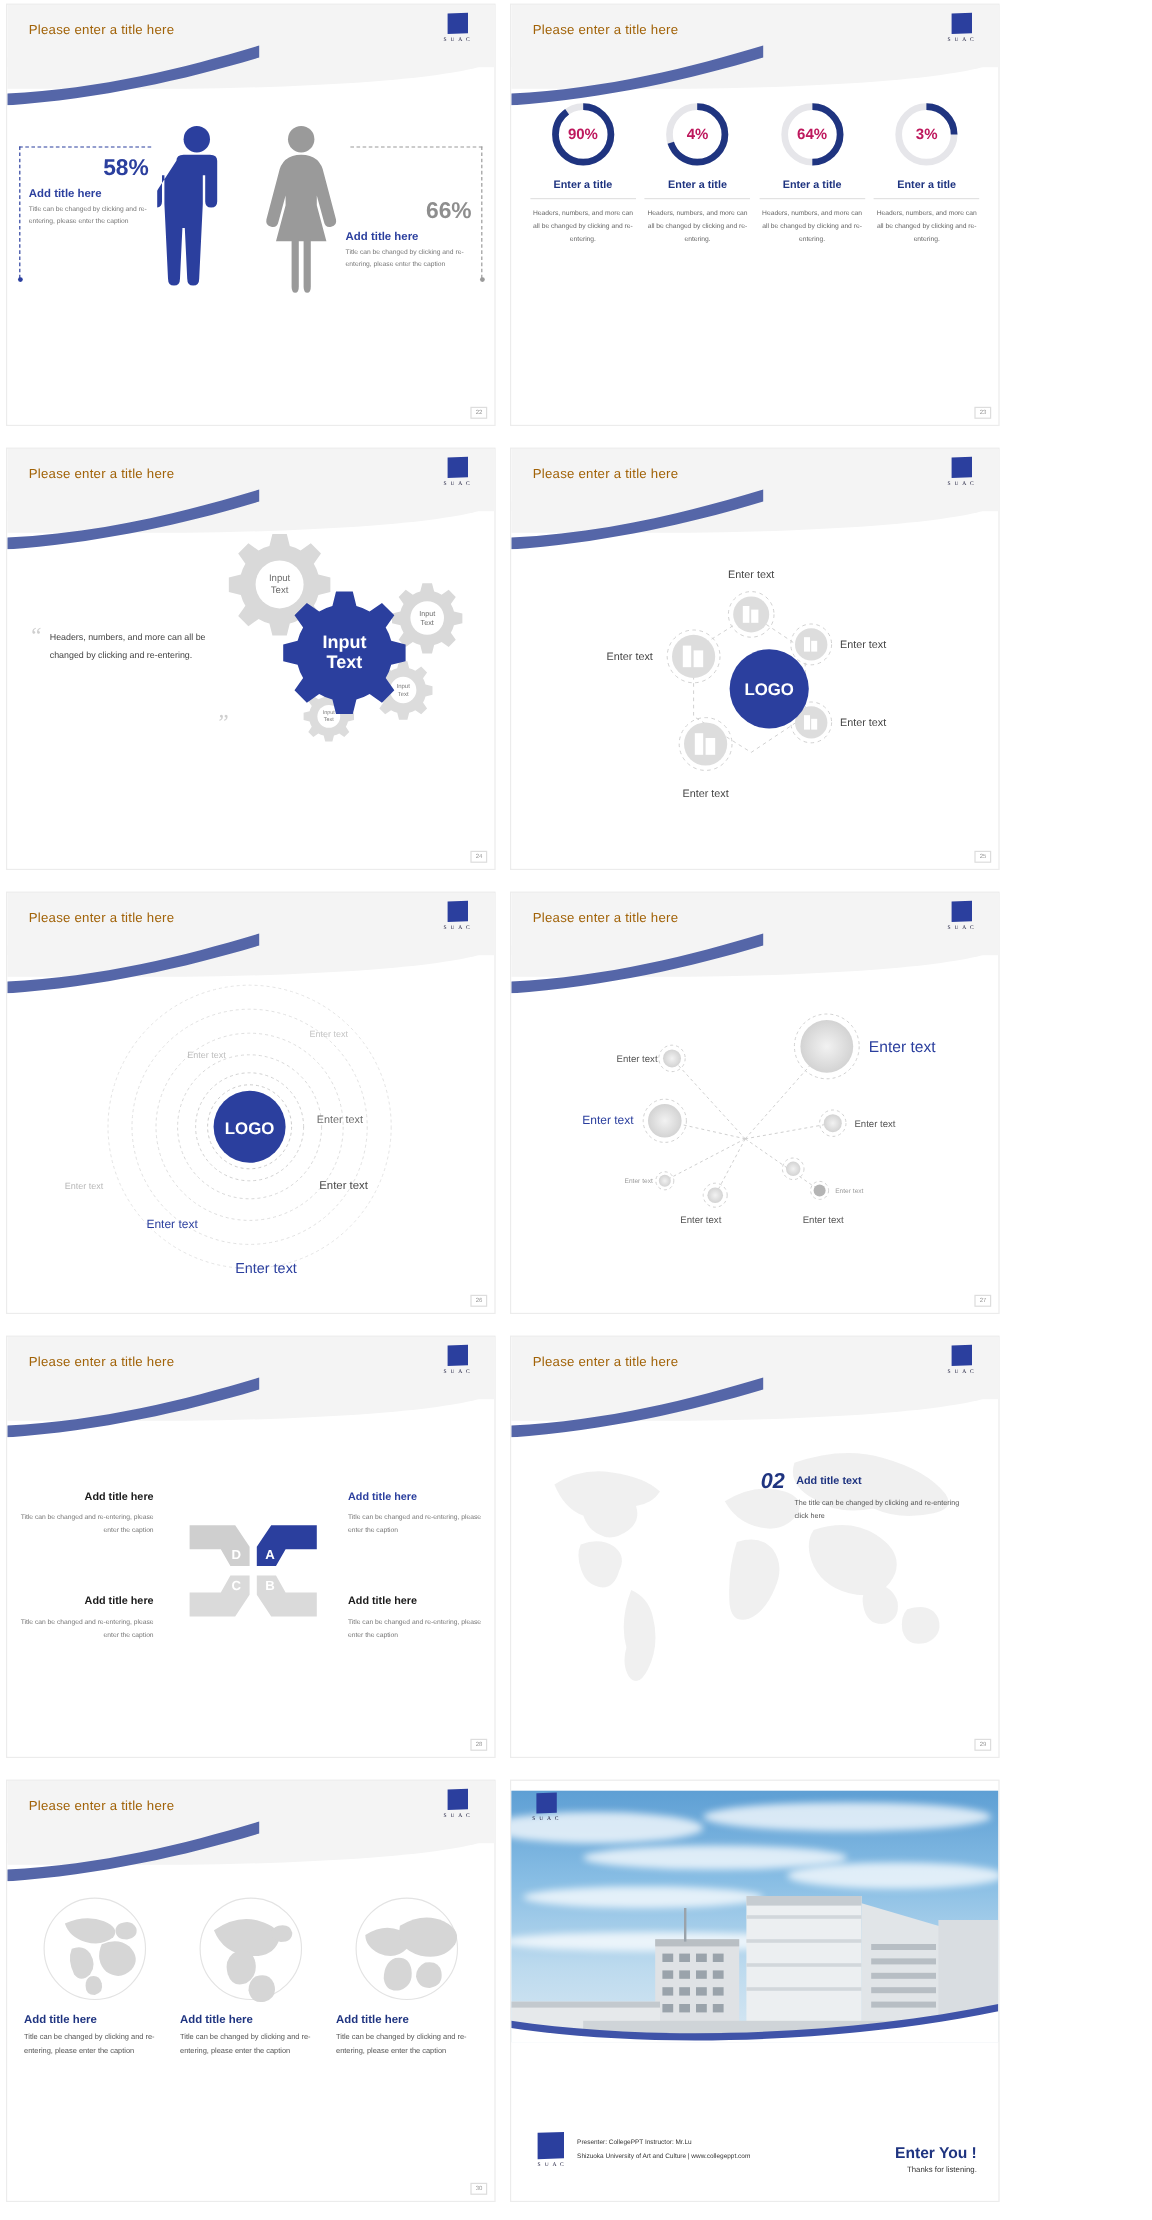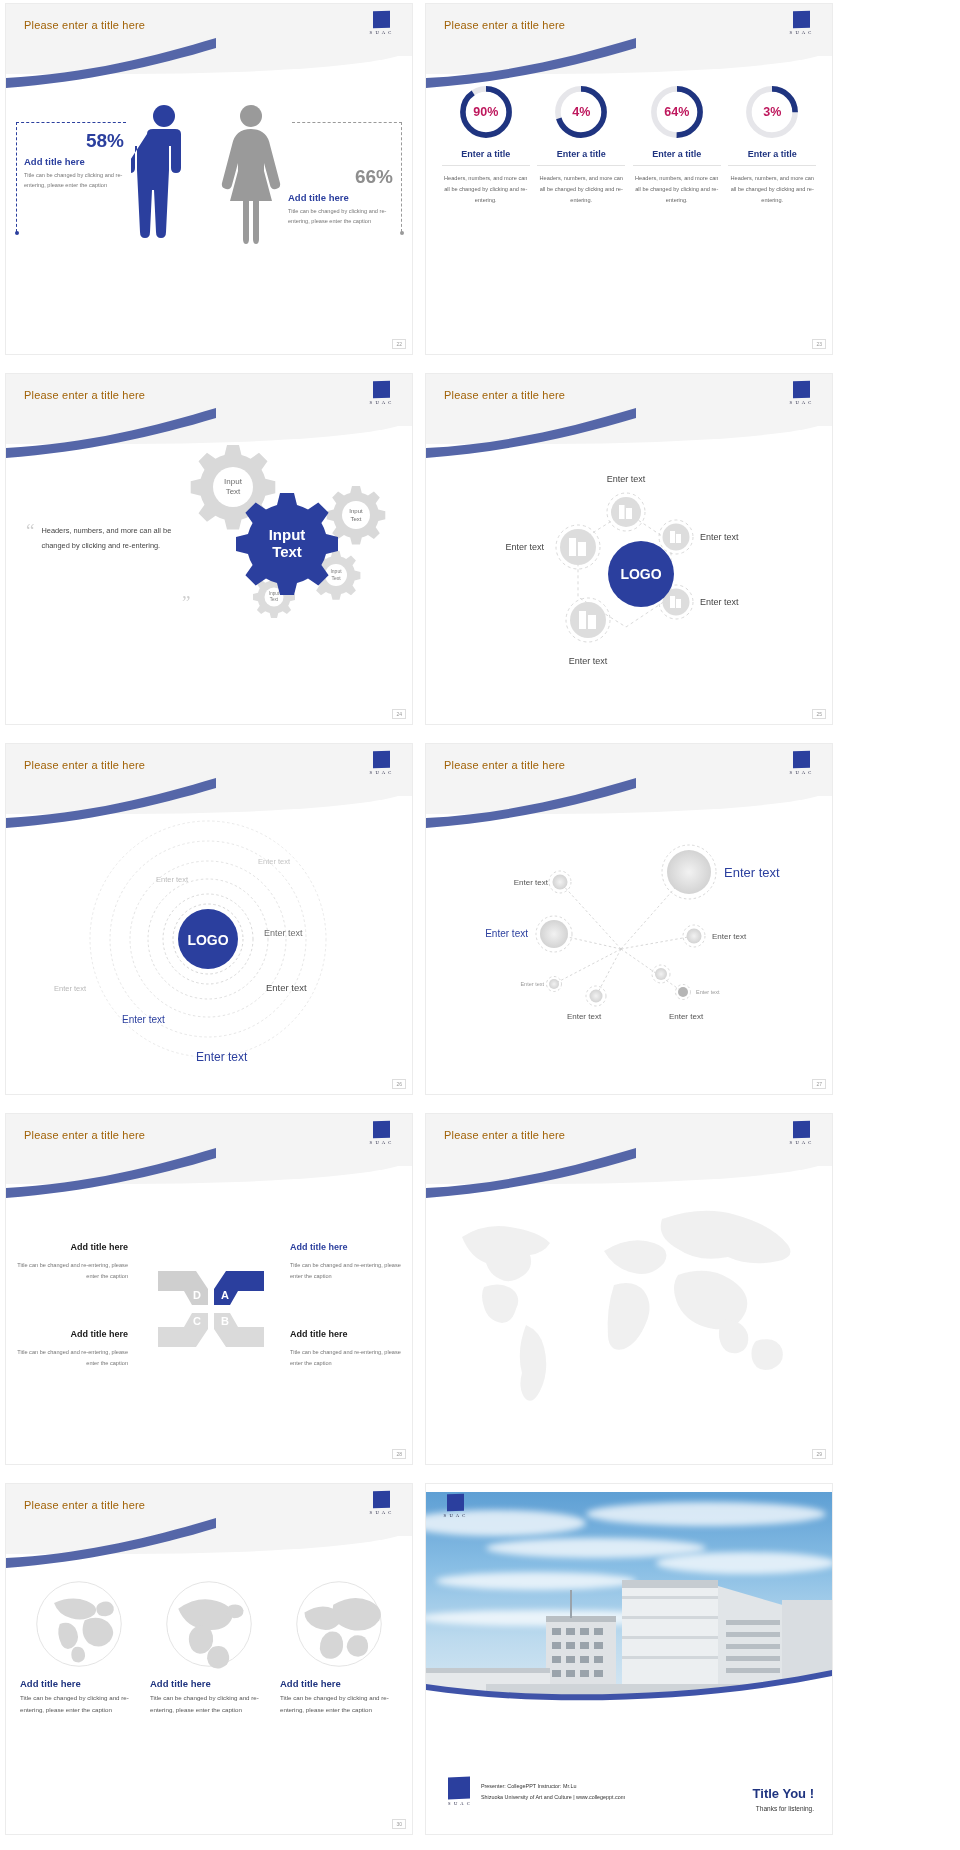--- a/index.html
+++ b/index.html
@@ -540,20 +540,25 @@
         <path d="M100 136 q14 6 18 22 q6 24-4 44 q-8 16-16 6 q-6-10-2-24 q-6-22 4-48z"></path>
         <path d="M178 62 q26-16 50-8 q18 6 10 20 q-12 14-30 10 q-20-4-30-22z"></path>
         <path d="M188 96 q20-6 30 6 q10 14 2 32 q-8 20-22 26 q-14 4-16-12 q-2-28 6-52z"></path>
         <path d="M236 30 q40-14 74-4 q36 10 52 30 q8 12-10 16 q-28 6-50-4 q-30 6-50-8 q-22-12-16-30z"></path>
         <path d="M252 86 q30-10 52 4 q22 14 16 32 q-8 20-32 18 q-26-4-36-24 q-8-18 0-30z"></path>
         <path d="M300 130 q18 2 22 16 q2 14-10 18 q-14 2-18-12 q-4-14 6-22z"></path>
         <path d="M330 152 q20-6 26 8 q4 14-10 20 q-16 4-20-10 q-2-12 4-18z"></path>
       </g>
     </svg>
 
+    <div class="numblk" style="left:208px;top:110px;">
+      <span class="n">02</span>
+      <span class="tt">Add title text</span>
+      <div class="bb">The title can be changed by clicking and re-entering click here</div>
+    </div>
     <div class="pgnum">29</div>
   </div>
 
   <div class="slide">
     <div class="hdr"></div>
     <div class="swoosh">
       <svg width="406" height="54" viewBox="0 0 406 54">
           <path d="M0 44 C 80 40, 150 22, 210 4 L 210 14 C 150 32, 80 48, 0 54 Z" fill="#5566a8"></path>
         </svg>
     </div>
@@ -677,18 +682,18 @@
         <div class="sq" style="width:22px;height:22px;background:#2b3f9e;margin:0 auto;transform:skewY(-2deg);"></div>
         <div style="font-size:4.6px;color:#1a1a3a;letter-spacing:1.1px;margin-top:2px;font-family:'Liberation Serif',serif;">S U A C</div>
       </div>
       <div>
         <div class="pres">Presenter: CollegePPT   Instructor: Mr.Lu</div>
         <div class="pres">Shizuoka University of Art and Culture  |  www.collegeppt.com</div>
       </div>
     </div>
 
     <div style="position:absolute;right:18px;bottom:22px;text-align:right;">
-      <div class="thanks-big">Title You !</div>
+      <div class="thanks-big">Enter You !</div>
       <div class="thanks-sm">Thanks for listening.</div>
     </div>
   </div>
 
 </div>
 
 </body></html>

